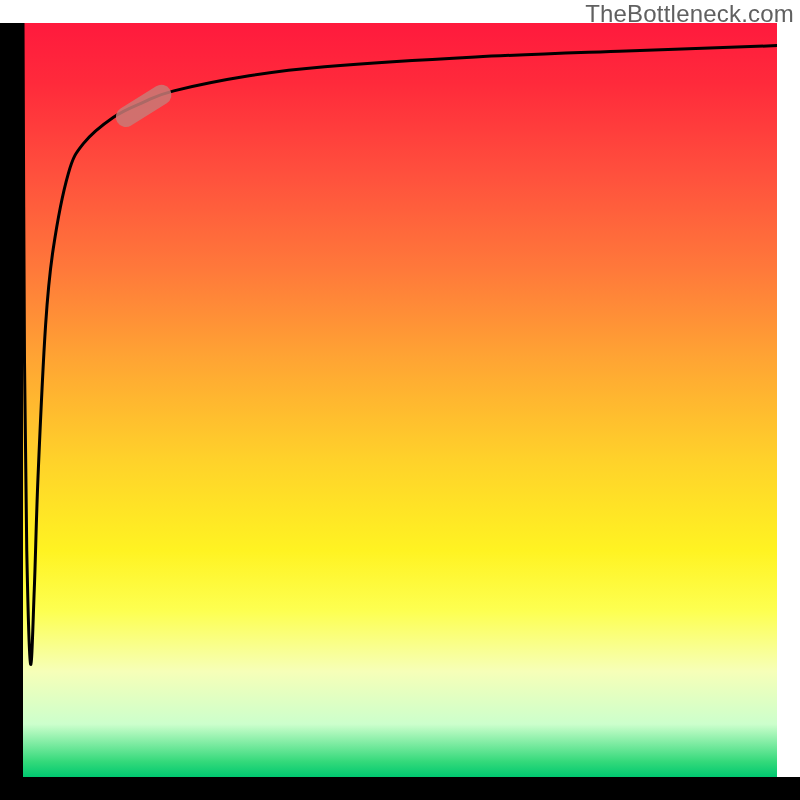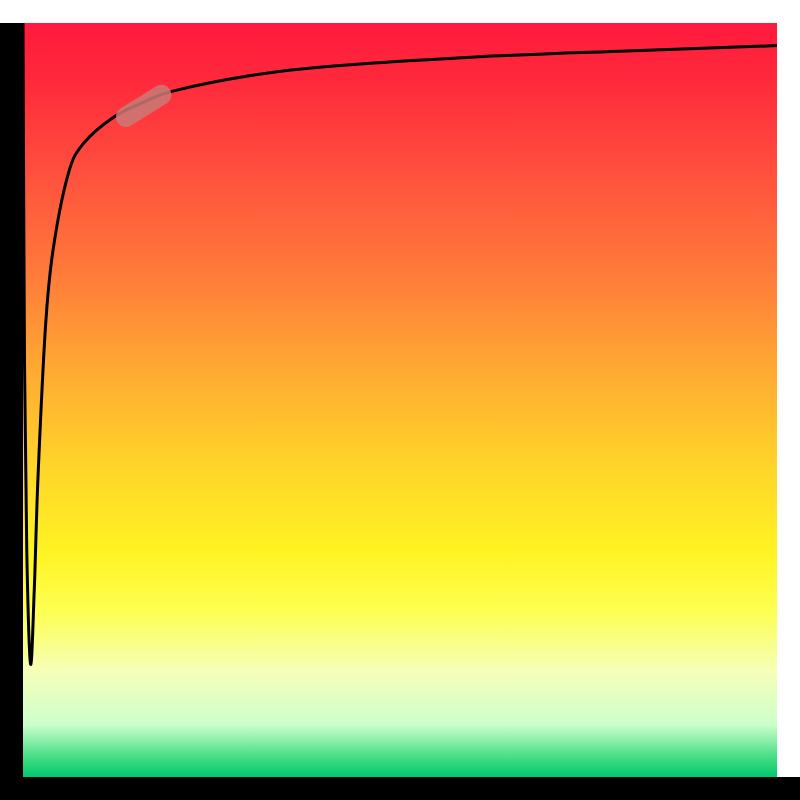--- a/index.html
+++ b/index.html
@@ -78,13 +78,14 @@
   <div class="plot-area"></div>
 
   <svg class="curve-svg" viewBox="0 0 754 754" preserveAspectRatio="none">
     <path id="curve-path" fill="none" stroke="#000000" stroke-width="3" stroke-linejoin="round" stroke-linecap="round" d="M 0 0 C 0.25133333333333335 56.54999999999999, 0.8796666666666667 251.33333333333331, 1.508 339.29999999999995 C 2.1363333333333334 427.2666666666666, 2.764666666666667 477.5333333333333, 3.77 527.8 C 4.775333333333333 578.0666666666666, 6.283333333333333 634.6166666666667, 7.54 640.9 C 8.796666666666667 647.1833333333333, 10.053333333333333 596.9166666666666, 11.309999999999999 565.5 C 12.566666666666665 534.0833333333334, 13.195 496.3833333333333, 15.08 452.4 C 16.965 408.41666666666663, 20.106666666666666 339.3, 22.619999999999997 301.6 C 25.13333333333333 263.90000000000003, 26.39 251.3333333333334, 30.16 226.20000000000005 C 33.93 201.0666666666667, 40.21333333333333 168.3933333333333, 45.239999999999995 150.79999999999995 C 50.26666666666666 133.20666666666662, 52.78 130.06499999999997, 60.32 120.63999999999999 C 67.86 111.21499999999999, 80.42666666666666 101.16166666666668, 90.47999999999999 94.25 C 100.53333333333332 87.33833333333332, 110.58666666666666 83.56833333333329, 120.64 79.16999999999996 C 130.69333333333333 74.77166666666663, 133.20666666666668 72.25833333333334, 150.8 67.86000000000001 C 168.39333333333335 63.46166666666668, 201.06666666666666 56.80133333333331, 226.2 52.77999999999997 C 251.33333333333331 48.758666666666635, 263.90000000000003 46.87366666666662, 301.6 43.73199999999997 C 339.3 40.59033333333332, 402.1333333333333 36.56900000000005, 452.4 33.930000000000064 C 502.66666666666663 31.29100000000007, 552.9333333333334 29.783000000000033, 603.2 27.898000000000025 C 653.4666666666667 26.013000000000016, 728.8666666666667 23.499666666666673, 754 22.620000000000005"></path>
     <rect id="marker-rect" rx="10" ry="10" fill="#c97a77" fill-opacity="0.85" x="89.64" y="72.93999999999994" width="62" height="20" transform="rotate(-32.00538320808352 120.64 82.93999999999994)"></rect>
   </svg>
 
   <div class="axis-left"></div>
   <div class="axis-bottom"></div>
 
+  <div class="watermark">TheBottleneck.com</div>
 </div>
 
 </body></html>

